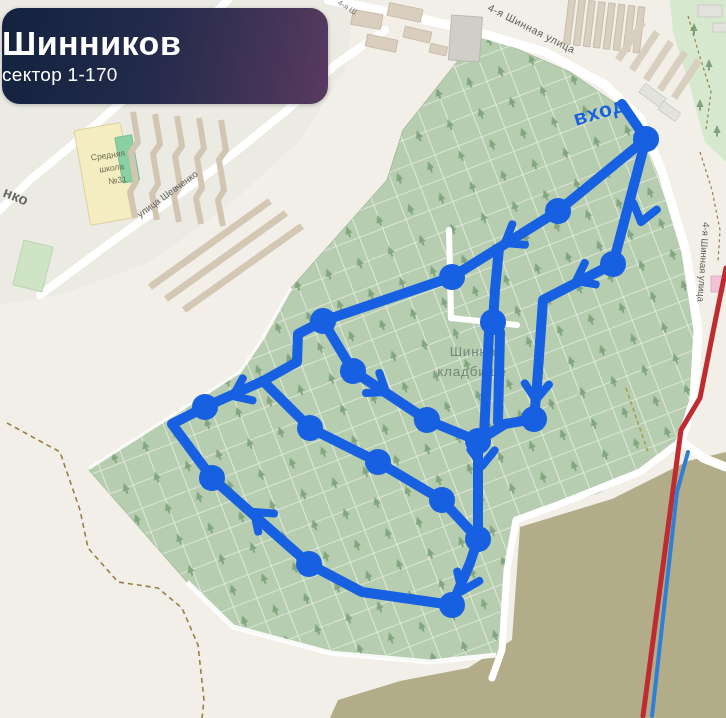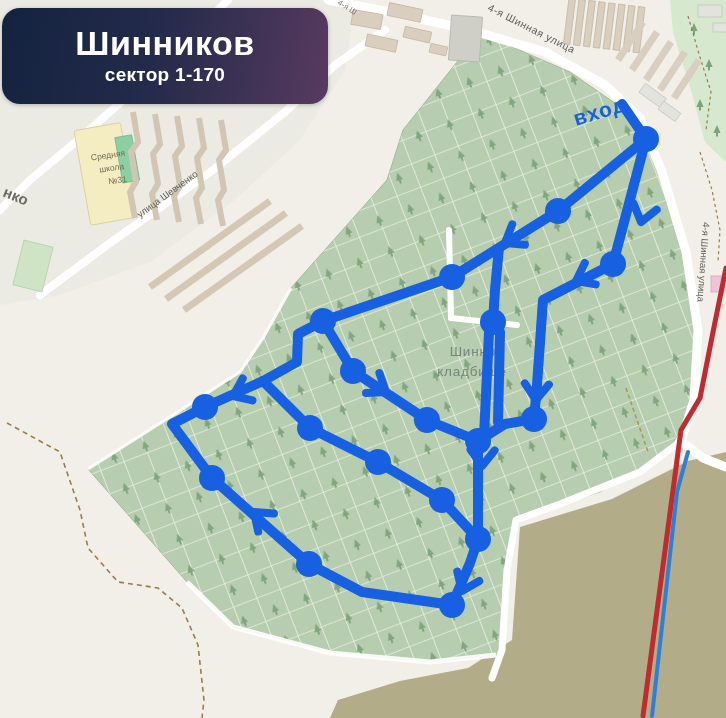--- a/index.html
+++ b/index.html
@@ -3,25 +3,25 @@
 <meta charset="utf-8">
 <style>
   html,body{margin:0;padding:0;background:#f1efe7;}
   body{width:726px;height:718px;overflow:hidden;font-family:"Liberation Sans",sans-serif;}
   .stage{position:relative;width:726px;height:718px;}
   svg{position:absolute;left:0;top:0;}
   .banner{
     position:absolute;left:2px;top:8px;width:326px;height:96px;
     border-radius:18px;
     background:linear-gradient(100deg,#13233f 0%,#232a4a 45%,#3b3254 72%,#593a60 100%);
-    display:flex;flex-direction:column;align-items:center;justify-content:center;
+    display:flex;flex-direction:column;align-items:flex-start;justify-content:center;
     color:#ffffff;box-shadow:0 1px 4px rgba(0,0,0,.25);
   }
   .banner .title{font-size:34px;font-weight:800;letter-spacing:.5px;line-height:1.05;}
-  .banner .subtitle{font-size:19px;font-weight:700;margin-top:2px;letter-spacing:.3px;}
+  .banner .subtitle{font-size:19px;font-weight:400;margin-top:2px;letter-spacing:.3px;}
   text{font-family:"Liberation Sans",sans-serif;}
   .street-label{fill:#60605a;}
   .cem-label{fill:#75867a;letter-spacing:.8px;}
 </style>
 </head>
 <body>
 
 <div class="stage">
 
 <svg id="map" width="726" height="718" viewBox="0 0 726 718">

